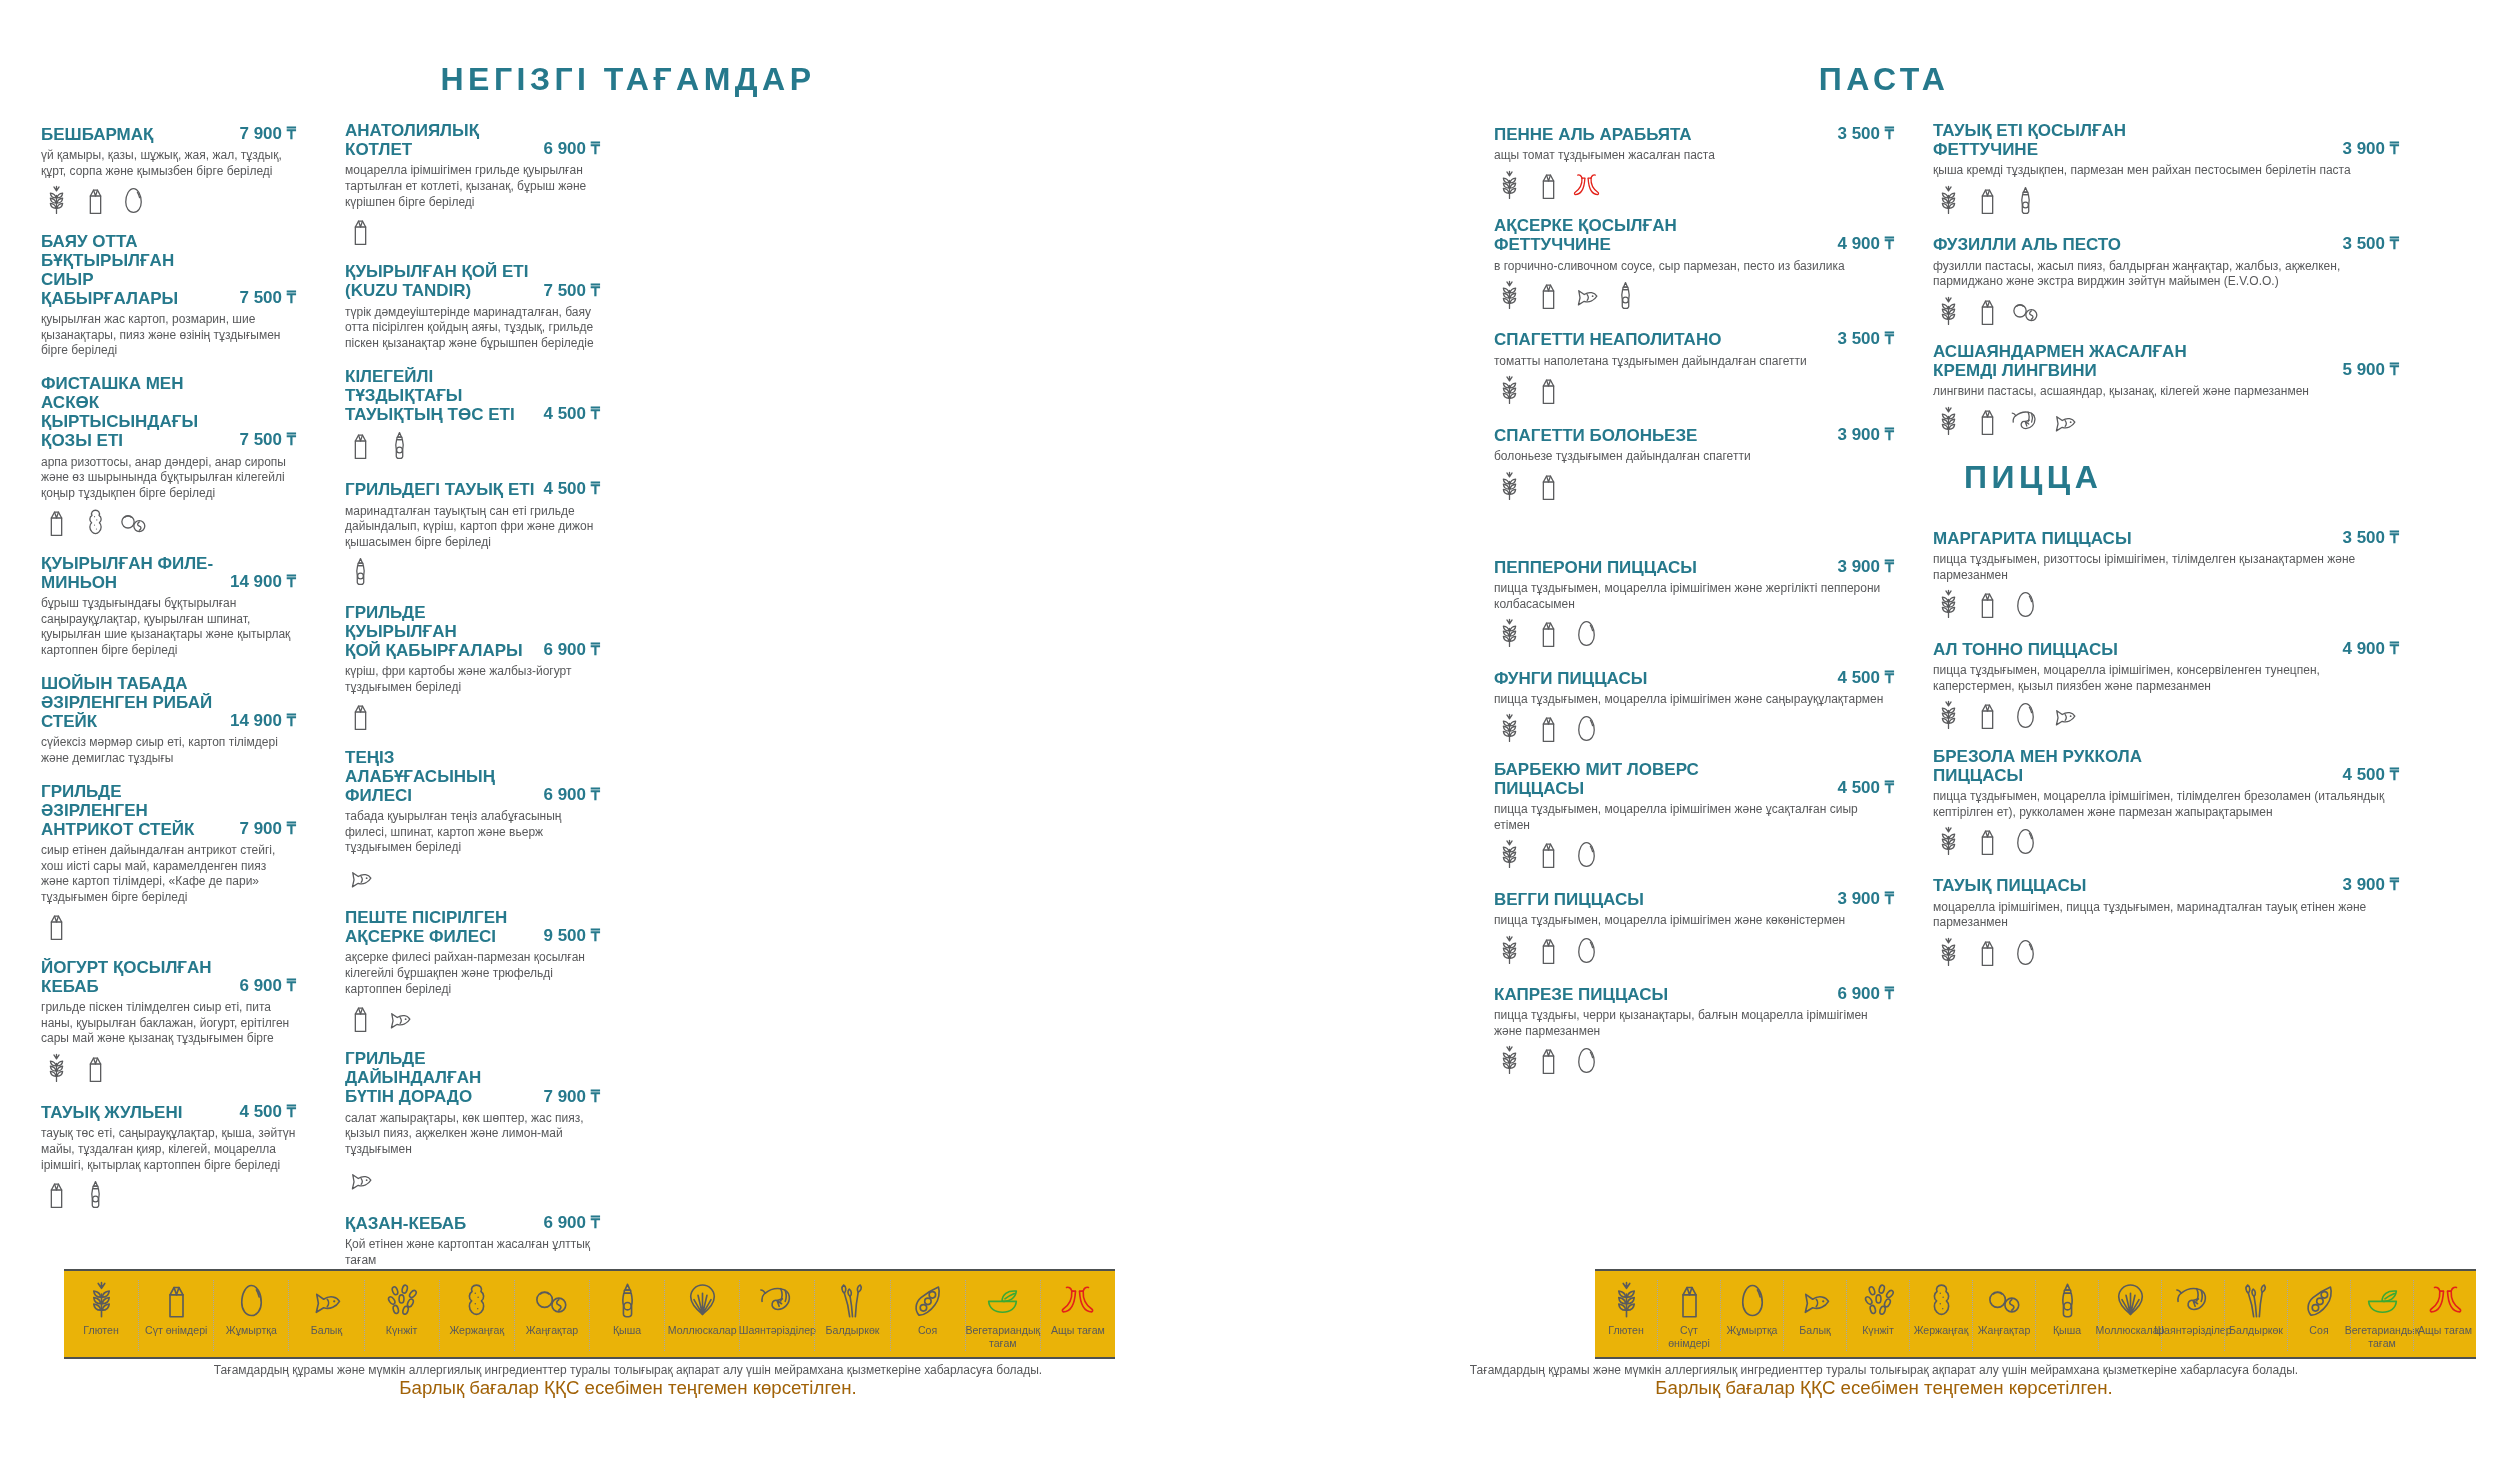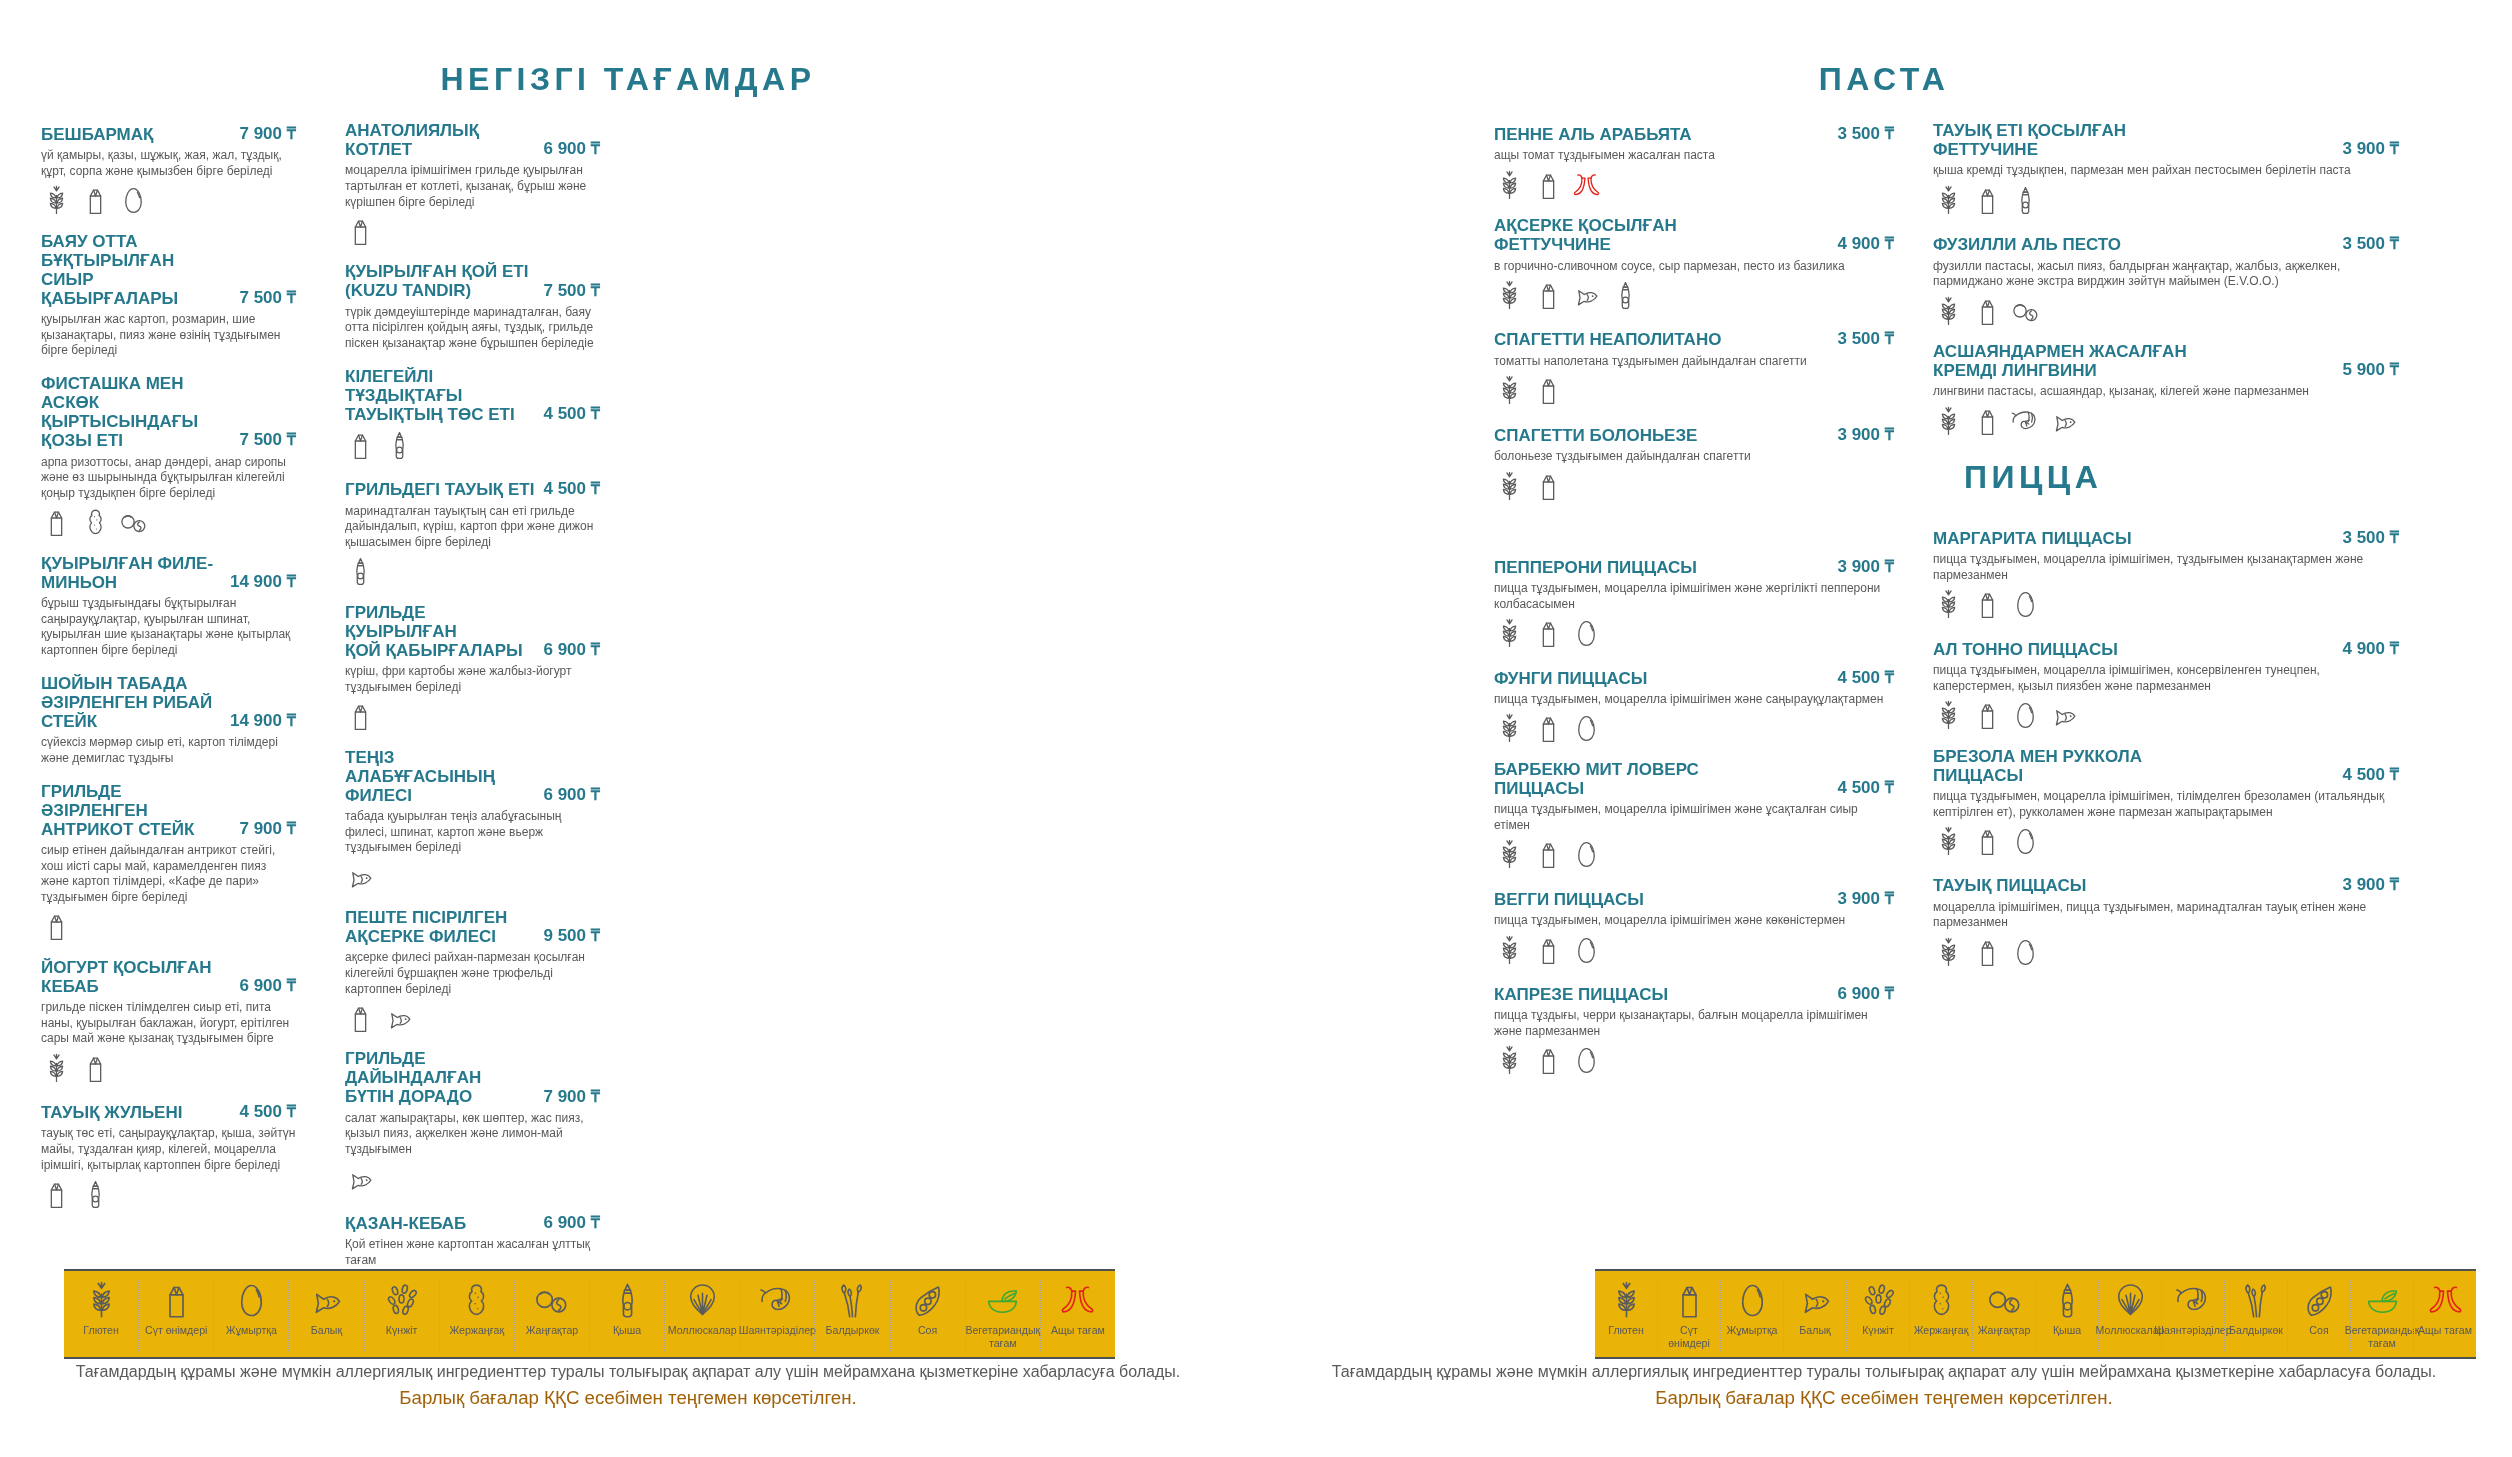--- a/index.html
+++ b/index.html
@@ -49,21 +49,21 @@
     border-top:2.6px solid var(--rule);border-bottom:2.6px solid var(--rule);
     padding:8.5px 0 6.8px;background:#eab308;
   }
   .page--left .legend{left:64px;width:1051px;}
   .page--right .legend{left:339px;width:881px;}
   .legend-cell{flex:1 1 0;display:flex;flex-direction:column;align-items:center;gap:4.3px;padding:1.7px 2.6px;min-width:0;}
   .legend-cell + .legend-cell{border-left:1.7px dotted #a6a6a6;}
   .legend-cell svg{width:39px;height:39px;flex:0 0 auto;}
   .legend-label{font-size:10.6px;line-height:1.15;text-align:center;color:var(--text);}
   .page-footer{position:absolute;top:1363px;left:0;width:100%;text-align:center;color:var(--text);}
-  .footer-line1{font-size:16px;margin-bottom:6px;}
+  .footer-line1{font-size:12px;}
   .footer-line2{font-size:18.7px;color:#a16207;}
   .svg-defs{position:absolute;width:0;height:0;overflow:hidden;}
 </style>
 </head>
 <body>
 
 <svg class="svg-defs" aria-hidden="true">
   <defs>
     <symbol id="i-gluten" viewBox="0 0 48 48">
         <g fill="none" stroke="currentColor" stroke-width="2" stroke-linecap="round" stroke-linejoin="round">
@@ -726,21 +726,21 @@
                 <use href="#i-fish"></use>
               </svg>
             </div>
           </div>
           <div class="section-heading">ПИЦЦА</div>
           <div class="item">
             <div class="item-head">
               <h3 class="item-name">МАРГАРИТА ПИЦЦАСЫ</h3>
               <div class="item-price">3 500 ₸</div>
             </div>
-            <p class="item-desc">пицца тұздығымен, моцарелла ірімшігімен, тұздығымен қызанақтармен және пармезанмен</p>
+            <p class="item-desc">пицца тұздығымен, ризоттосы ірімшігімен, тілімделген қызанақтармен және пармезанмен</p>
             <div class="item-icons">
               <svg viewBox="0 0 48 48" class="icon icon-gluten">
                 <use href="#i-gluten"></use>
               </svg>
               <svg viewBox="0 0 48 48" class="icon icon-milk">
                 <use href="#i-milk"></use>
               </svg>
               <svg viewBox="0 0 48 48" class="icon icon-egg">
                 <use href="#i-egg"></use>
               </svg>

